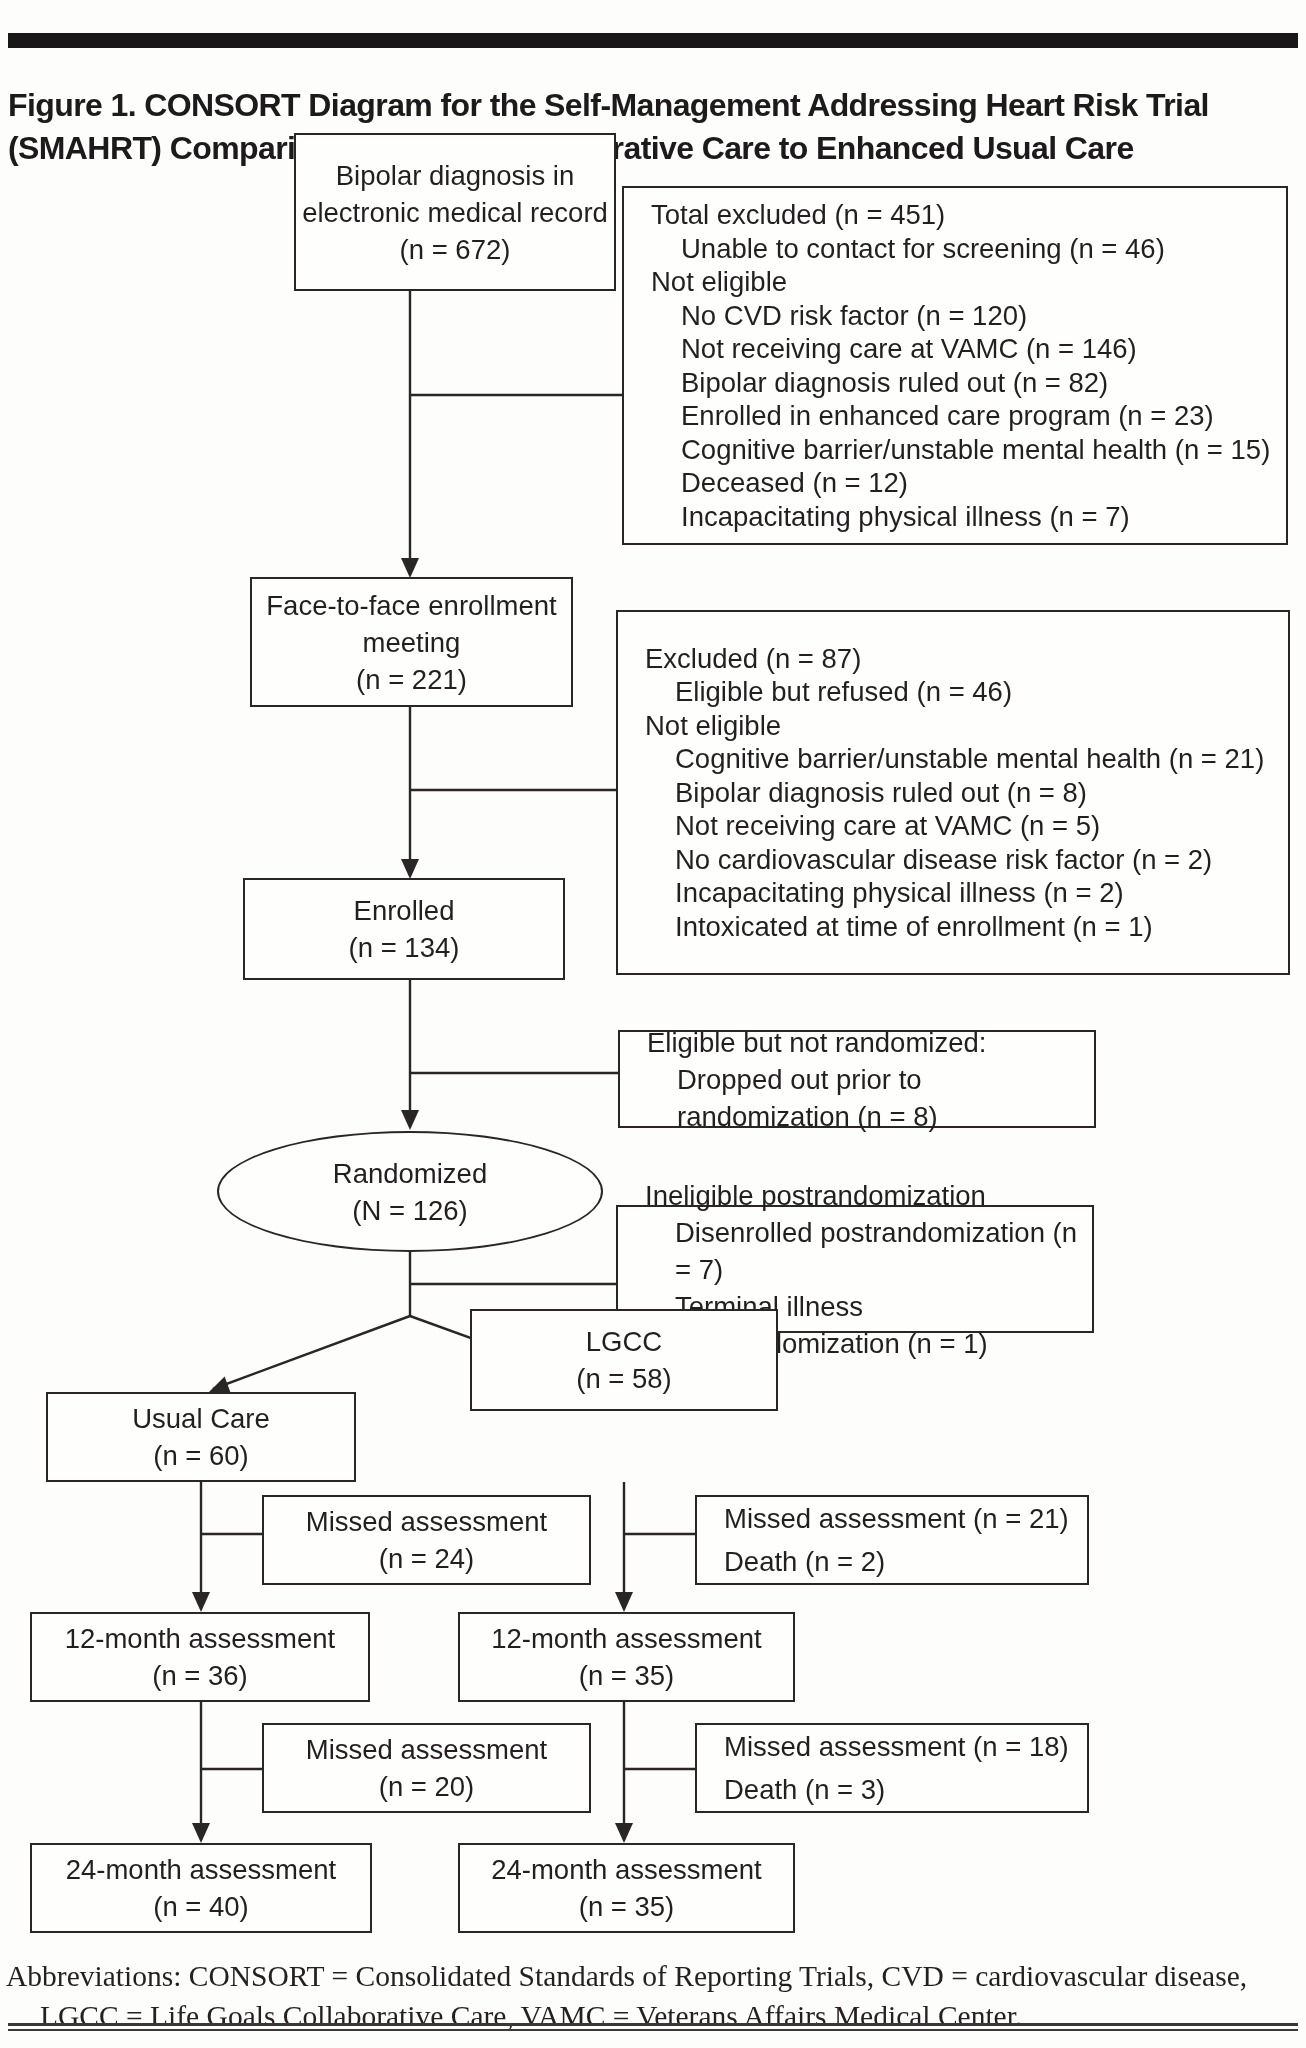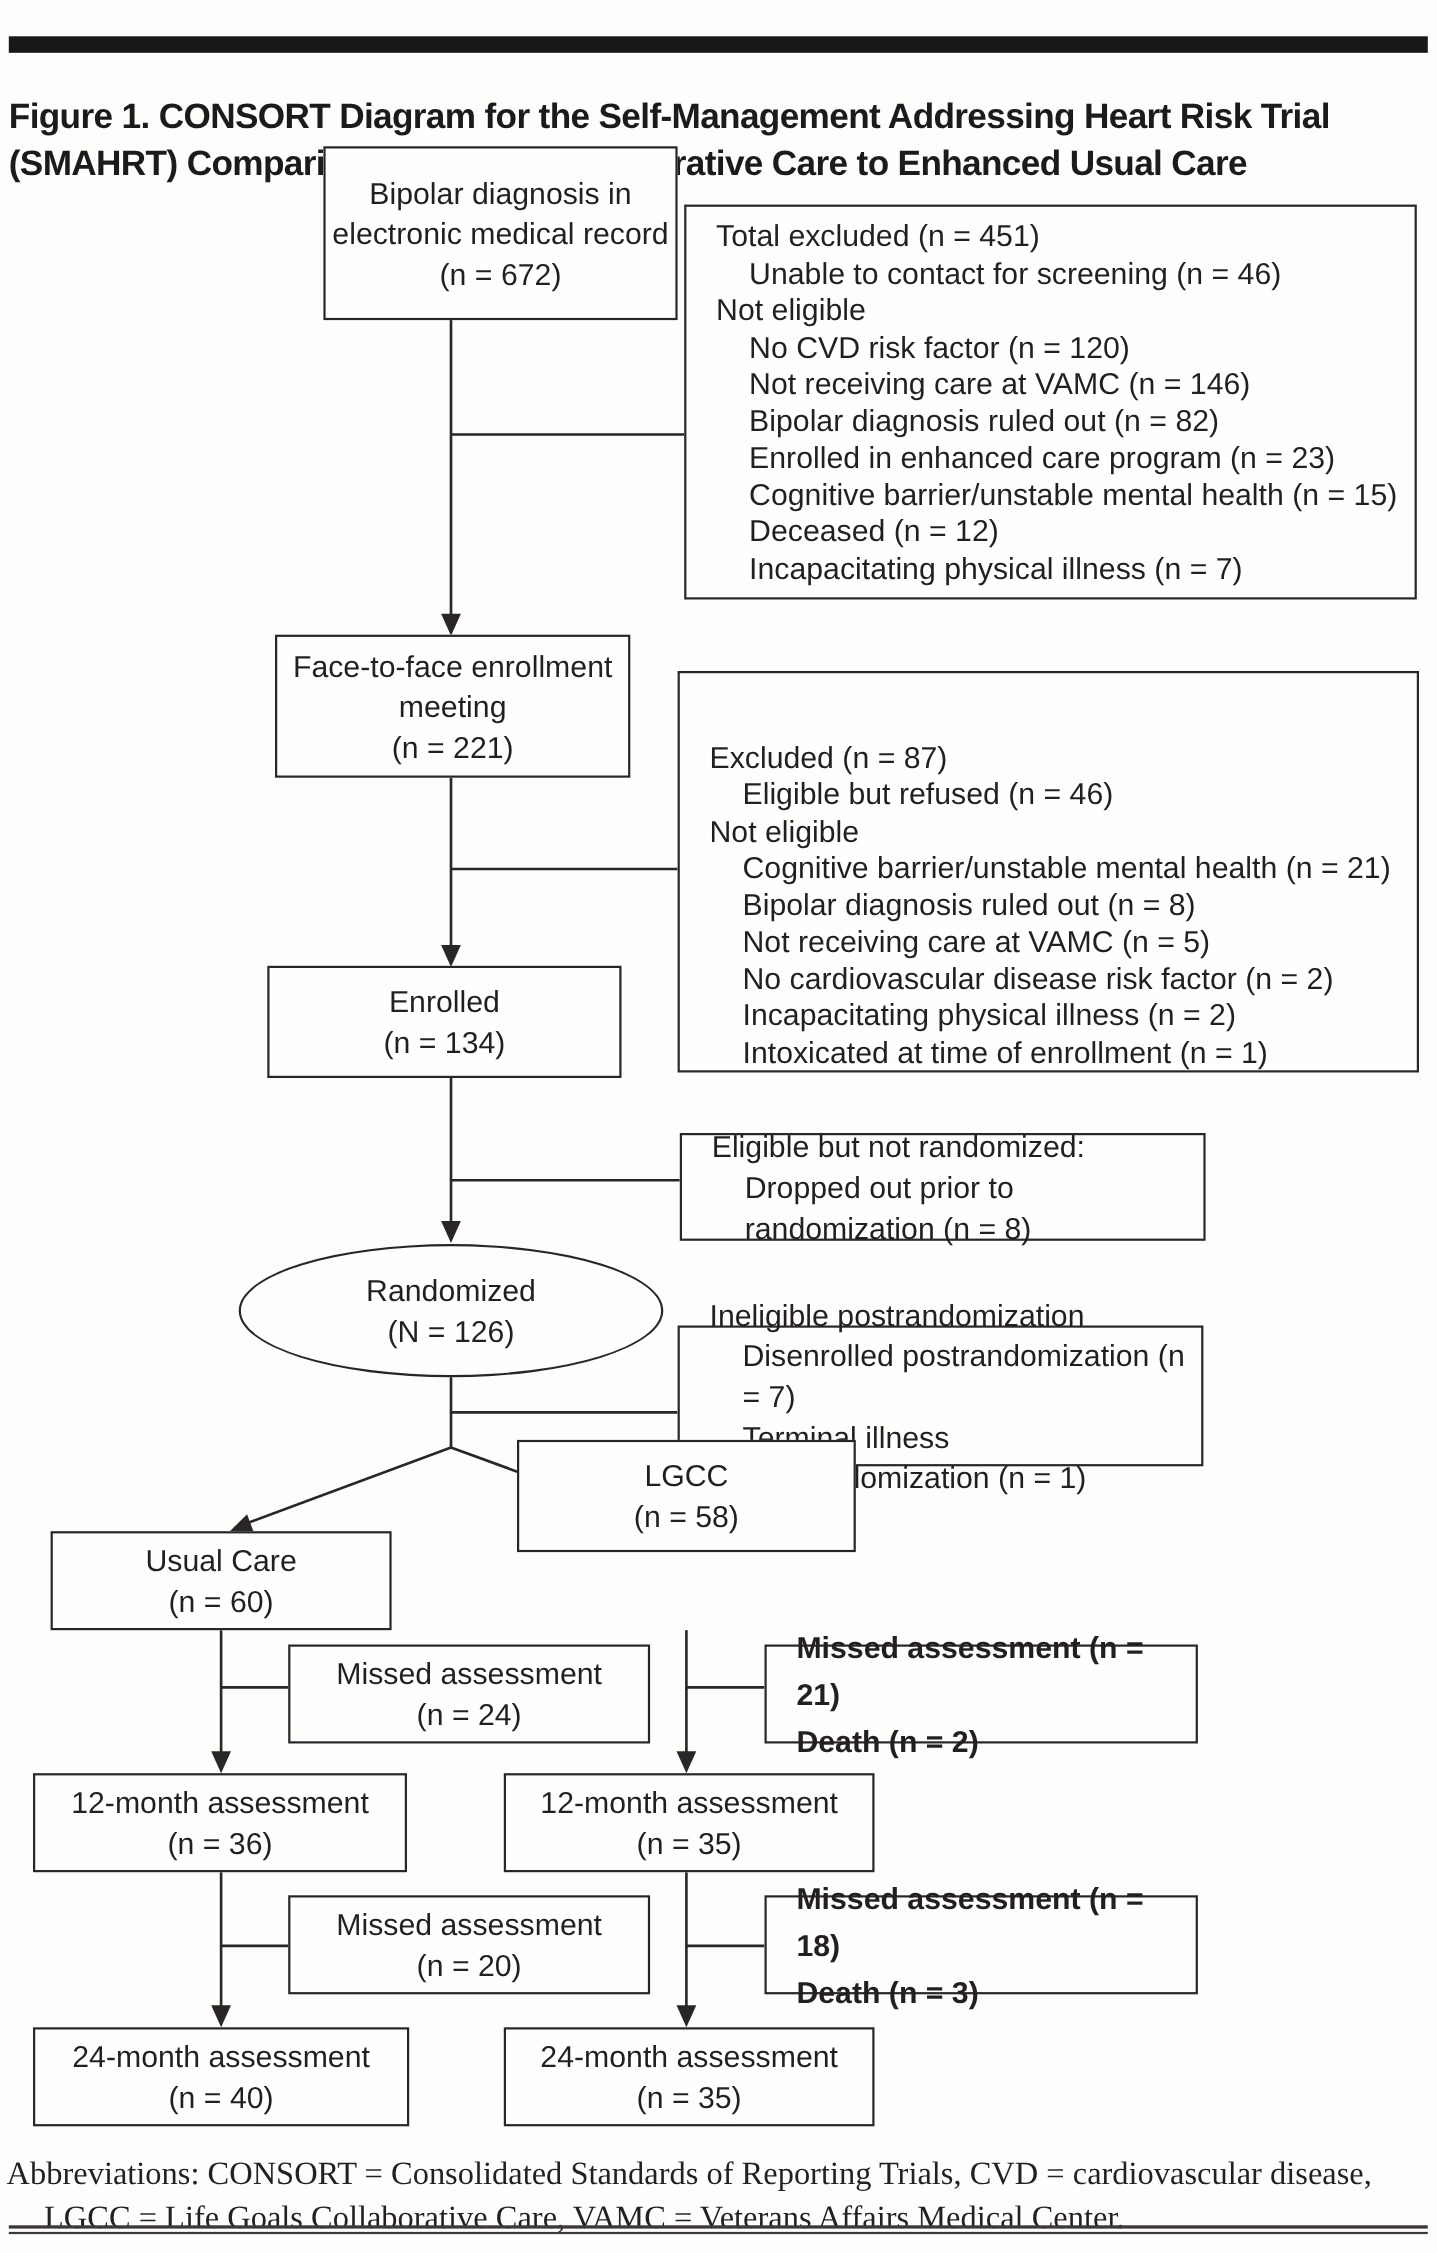--- a/index.html
+++ b/index.html
@@ -40,21 +40,21 @@
   }
   .node .nl,.node .nc{display:block;}
   .ellipse{border-radius:50%;}
   .sidebox{
     display:flex;flex-direction:column;justify-content:center;
     font-size:27.5px;
     padding-left:27px;padding-right:8px;
   }
   .sidebox .ln{line-height:33.5px;}
   .sidebox.lh36 .ln{line-height:37px;}
-  .sidebox.lh42 .ln{line-height:43px;font-weight:bold;}
+  .sidebox.lh42 .ln{line-height:43px;}
   .sidebox .ind{padding-left:30px;}
   .footer{
     position:absolute;left:6px;top:1956px;width:1294px;
     font-family:"Liberation Serif","DejaVu Serif",serif;
     font-size:29.5px;line-height:40px;
     color:#241f20;
     padding-left:34px;text-indent:-34px;
     box-sizing:border-box;
   }
   .bottom-rule{
@@ -123,21 +123,21 @@
       <div class="ln ind">Cognitive barrier/unstable mental health (n = 15)</div>
       <div class="ln ind">Deceased (n = 12)</div>
       <div class="ln ind">Incapacitating physical illness (n = 7)</div>
     </div>
 
   <div class="node" style="left:250px;top:577px;width:323px;height:130px;">
     <span class="nl">Face-to-face enrollment meeting</span>
     <span class="nc">(n = 221)</span>
   </div>
 
-  <div class="sidebox" style="left:616px;top:610px;width:674px;height:365px;justify-content:flex-end;">
+  <div class="sidebox" style="left:616px;top:610px;width:674px;height:365px;">
       <div class="ln">Excluded (n = 87)</div>
       <div class="ln ind">Eligible but refused (n = 46)</div>
       <div class="ln">Not eligible</div>
       <div class="ln ind">Cognitive barrier/unstable mental health (n = 21)</div>
       <div class="ln ind">Bipolar diagnosis ruled out (n = 8)</div>
       <div class="ln ind">Not receiving care at VAMC (n = 5)</div>
       <div class="ln ind">No cardiovascular disease risk factor (n = 2)</div>
       <div class="ln ind">Incapacitating physical illness (n = 2)</div>
       <div class="ln ind">Intoxicated at time of enrollment (n = 1)</div>
     </div>

